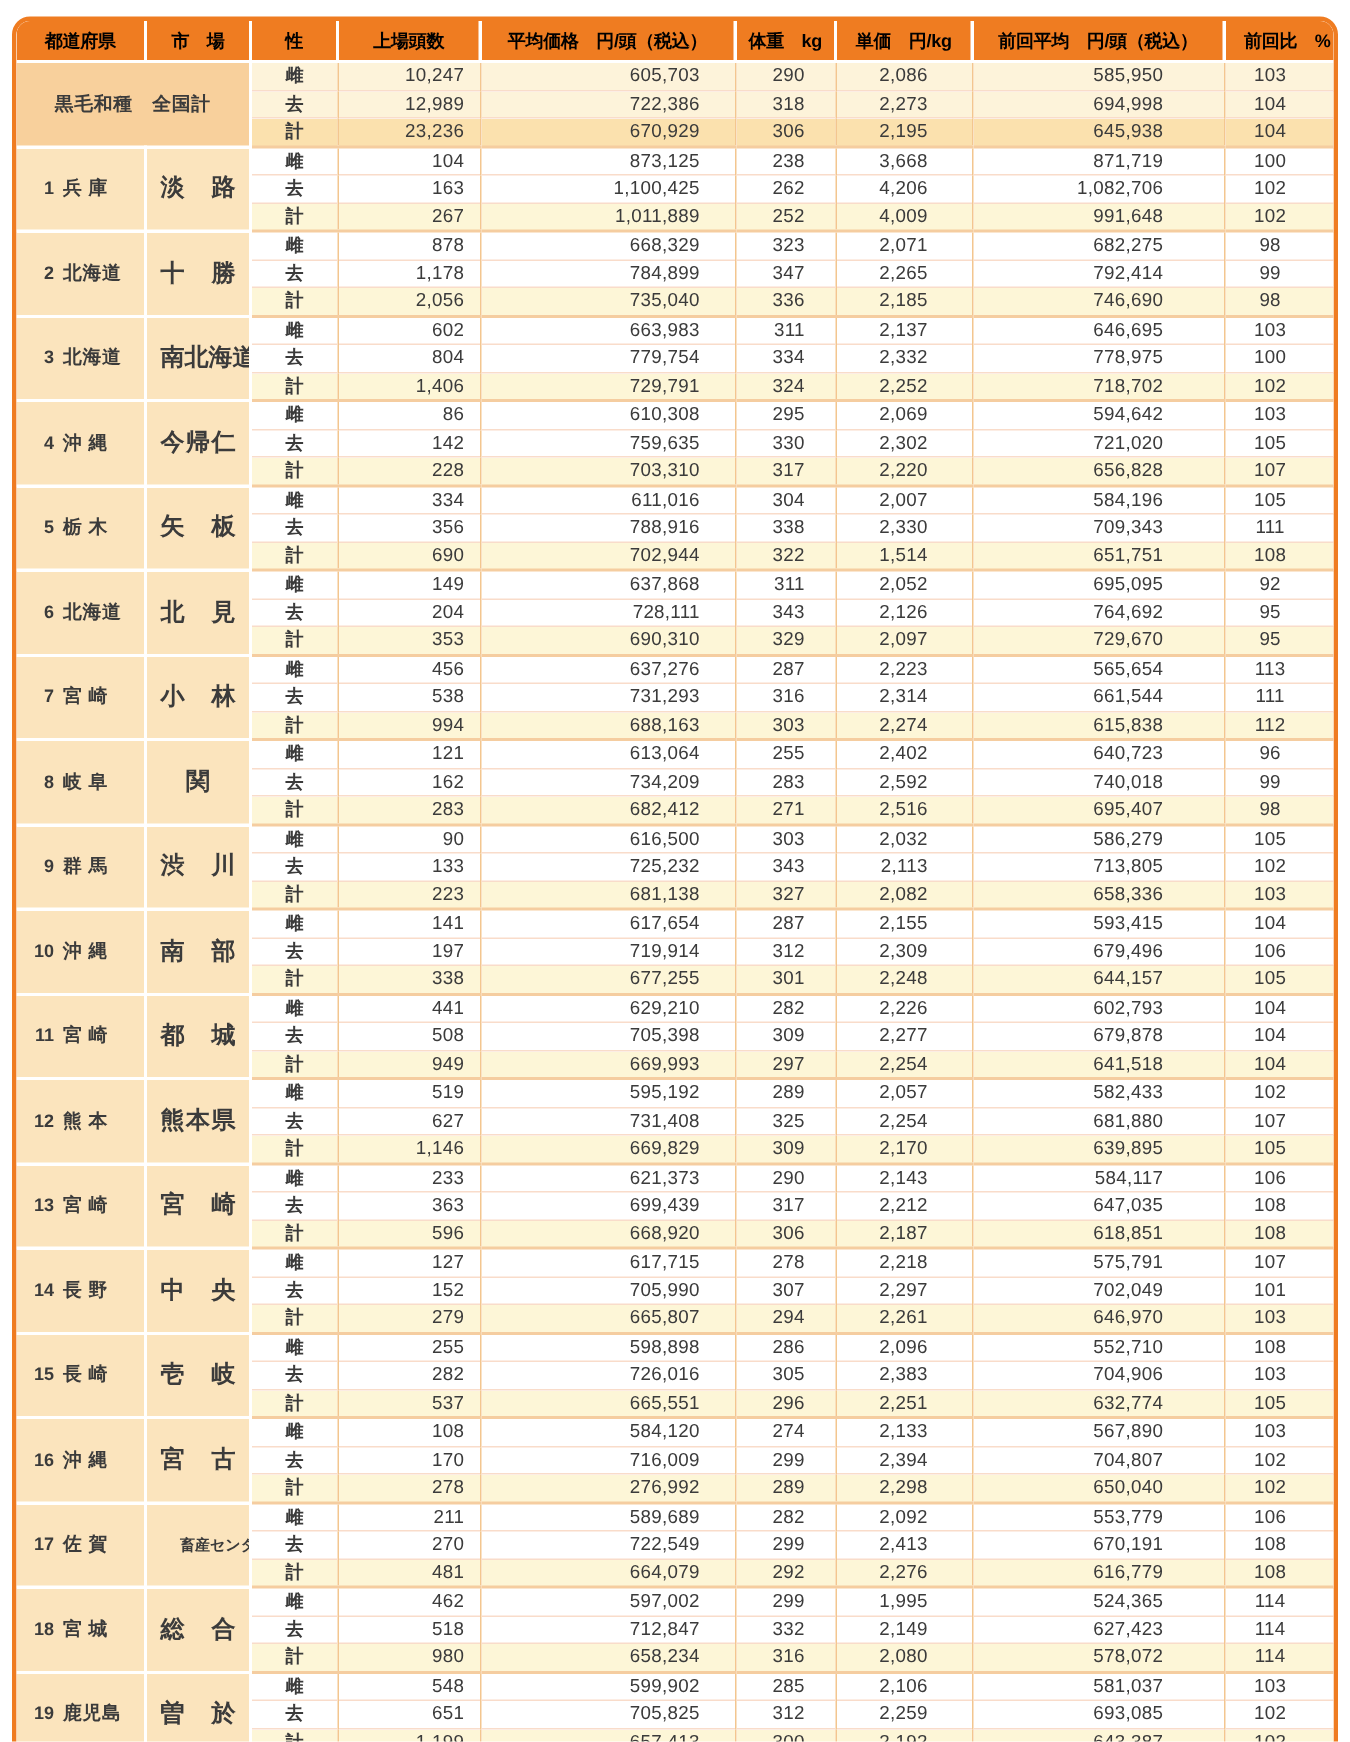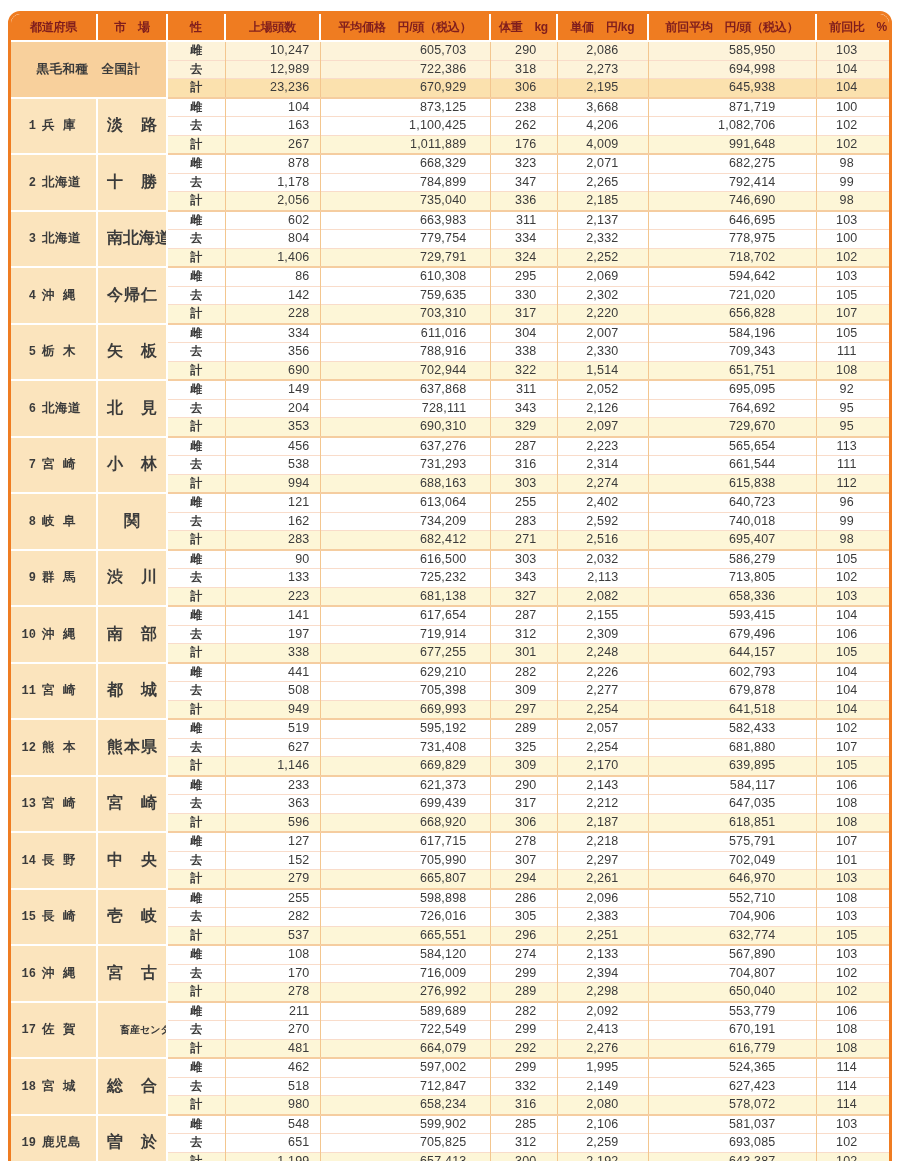--- a/index.html
+++ b/index.html
@@ -7,32 +7,32 @@
     width:900px;height:1161px;position:relative;background:#ffffff;
     font-family:"Liberation Sans","DejaVu Sans",sans-serif;color:#3b3b3b;
   }
   .wrap{
     position:absolute;left:8px;top:11px;width:884px;box-sizing:border-box;
     border:3px solid #ef7c21;border-bottom-width:6px;border-radius:12px;
     overflow:hidden;background:#ffffff;padding-bottom:3px;
   }
   table{border-collapse:collapse;table-layout:fixed;width:878px;background:#fff;}
   thead th{
-    background:#ef7c21;color:#7f1d1d;font-size:12px;font-weight:bold;
+    background:#ef7c21;color:#000000;font-size:12px;font-weight:bold;
     height:26px;padding:0 2px;text-align:center;letter-spacing:-0.2px;
     border-right:2px solid #ffffff;border-bottom:2px solid #ffffff;white-space:nowrap;overflow:hidden;
   }
   thead th:last-child{border-right:none;text-align:right;}
   td{
     height:17.5px;padding:0;font-size:12.5px;line-height:17.5px;
     vertical-align:middle;white-space:nowrap;overflow:hidden;background:#ffffff;
   }
   
   td.pref,td.market{background:#fbe4bd;border-right:2px solid #ffffff;line-height:normal;}
-  td.pref{padding-left:5px;font-family:Liberation Mono, monospace;}
+  td.pref{padding-left:5px;}
   .rank{display:inline-block;width:20px;text-align:right;margin-right:6px;font-weight:600;font-size:12px;}
   .pname{white-space:pre;font-weight:600;font-size:12.5px;letter-spacing:0.5px;}
   td.market{text-align:justify;text-align-last:justify;padding:0 9px;font-weight:600;font-size:16px;}
   td.market.single{text-align:center;text-align-last:center;}
   td.market.small{font-size:10px;padding:0 22px;}
   td.natcell{
     background:#f8d09c;border-right:2px solid #ffffff;text-align:center;
     font-weight:bold;font-size:12.5px;white-space:pre;letter-spacing:0.5px;
   }
   
@@ -128,21 +128,21 @@
           <td class="num c1">1,100,425</td>
           <td class="num c2">262</td>
           <td class="num c3">4,206</td>
           <td class="num c4">1,082,706</td>
           <td class="num c5">102</td>
         </tr>
         <tr class="tot">
           <td class="sex">計</td>
           <td class="num c0">267</td>
           <td class="num c1">1,011,889</td>
-          <td class="num c2">176</td>
+          <td class="num c2">252</td>
           <td class="num c3">4,009</td>
           <td class="num c4">991,648</td>
           <td class="num c5">102</td>
         </tr>
         <tr class="bs">
           <td class="pref" rowspan="3"><span class="rank">2</span><span class="pname">北海道</span></td>
           <td class="market" rowspan="3"><span class="mname">十勝</span></td>
           <td class="sex">雌</td>
           <td class="num c0">878</td>
           <td class="num c1">668,329</td>

